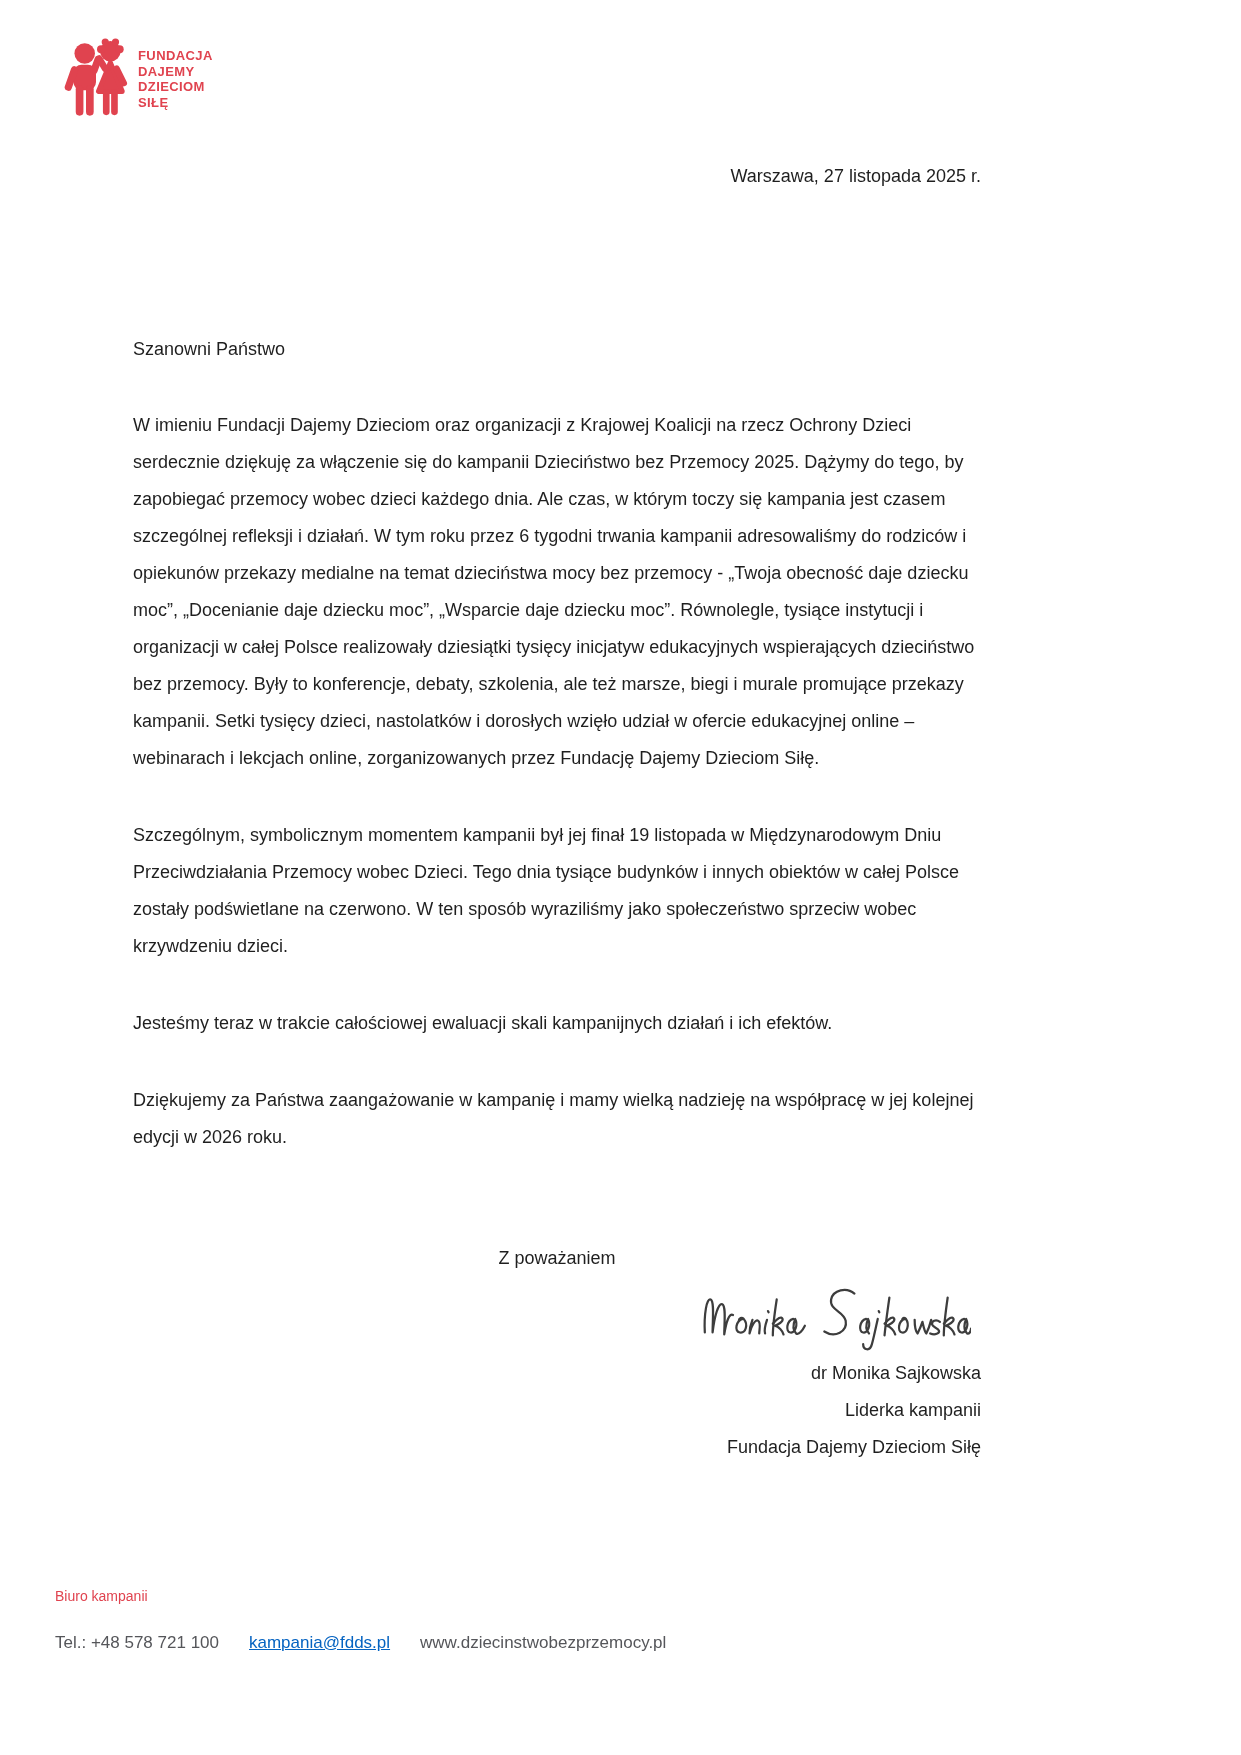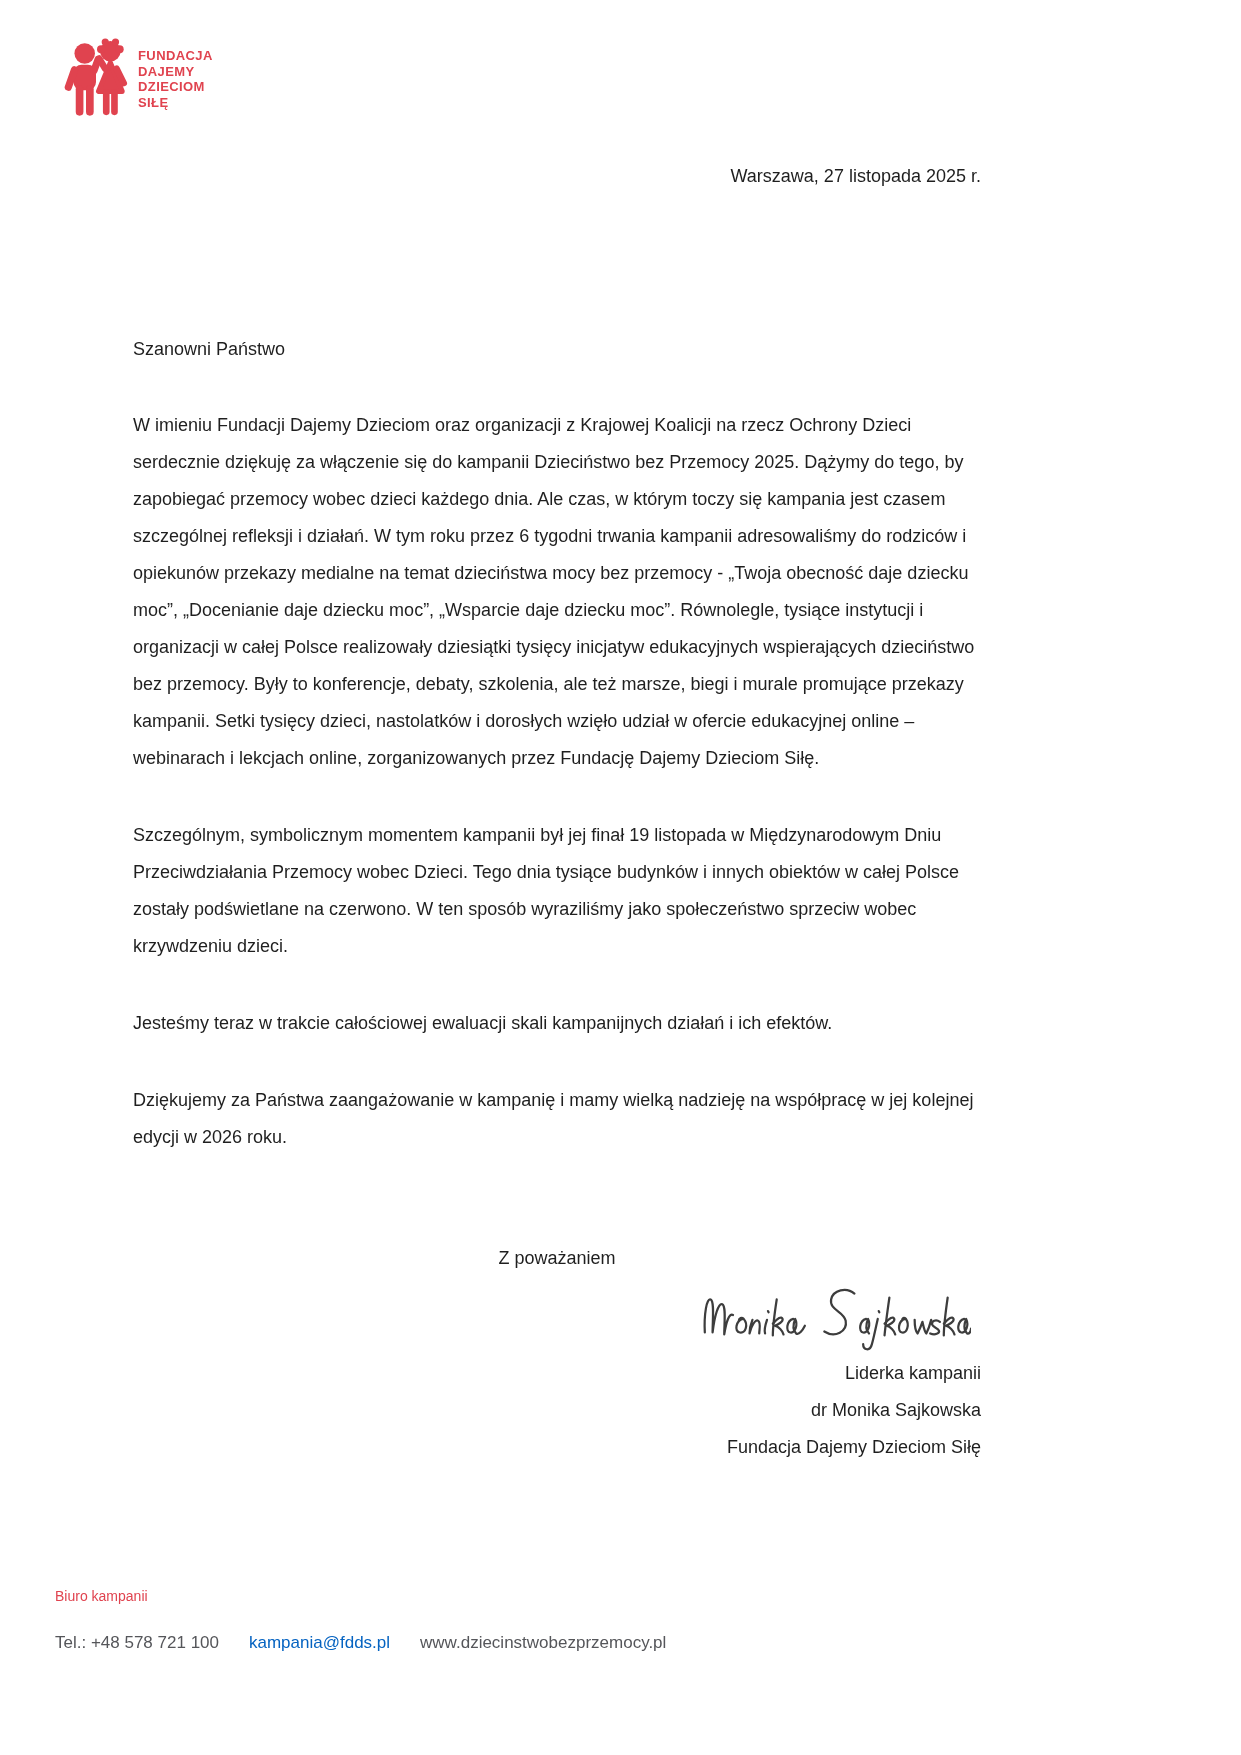--- a/index.html
+++ b/index.html
@@ -36,21 +36,21 @@
   .signature-wrap{margin-top:2px;text-align:right;padding-right:10px;height:76px;}
   .signature-wrap svg{display:inline-block;}
   .sign-line{text-align:right;}
 
   
   .footer-label{position:absolute;left:55px;top:1586px;
     color:var(--brand);font-size:14px;line-height:20px;}
   .footer-contact{position:absolute;left:55px;top:1633px;
     display:flex;align-items:center;gap:30px;
     color:var(--muted);font-size:17px;line-height:20px;}
-  .footer-email{color:var(--link);cursor:pointer;}
+  .footer-email{color:var(--link);text-decoration:underline;cursor:pointer;}
 </style>
 </head>
 <body>
 
 <div class="page">
 
   <div class="logo">
     <svg class="logo-mark" viewBox="0 0 62 78" xmlns="http://www.w3.org/2000/svg">
       <g fill="#e0434f" stroke="#e0434f">
 
@@ -113,22 +113,22 @@
         <path d="M191 44 C196 38 200 36 201 39 C202 42 196 45 193 46 C197 47 201 51 202 55"></path>
         <path d="M212 39 C205 41 204 52 209 53 C214 54 217 45 213 39 C211 37 209 38 209 41"></path>
         <path d="M222 40 C222 46 223 52 225 54 C227 50 229 45 230 42 C231 46 232 52 234 54 C236 50 238 44 239 40"></path>
         <path d="M248 42 C244 39 239 41 240 45 C241 48 246 48 247 51 C248 54 243 56 238 54"></path>
         <path d="M256 17 C254 31 252 45 252 56"></path>
         <path d="M252 44 C257 38 261 36 262 39 C263 42 257 45 254 46 C258 47 262 51 263 55"></path>
         <path d="M273 39 C266 41 265 52 270 53 C275 54 278 45 275 39 C273 44 272 50 276 54 C278 55 280 52 280 49"></path>
       </svg>
     </div>
 
+    <div class="sign-line">dr Monika Sajkowska</div>
     <div class="sign-line">Liderka kampanii</div>
-    <div class="sign-line">dr Monika Sajkowska</div>
     <div class="sign-line">Fundacja Dajemy Dzieciom Siłę</div>
   </div>
 
   <div class="footer-label">Biuro kampanii</div>
   <div class="footer-contact">
     <span>Tel.: +48 578 721 100</span>
     <a class="footer-email">kampania@fdds.pl</a>
     <span>www.dziecinstwobezprzemocy.pl</span>
   </div>
 

